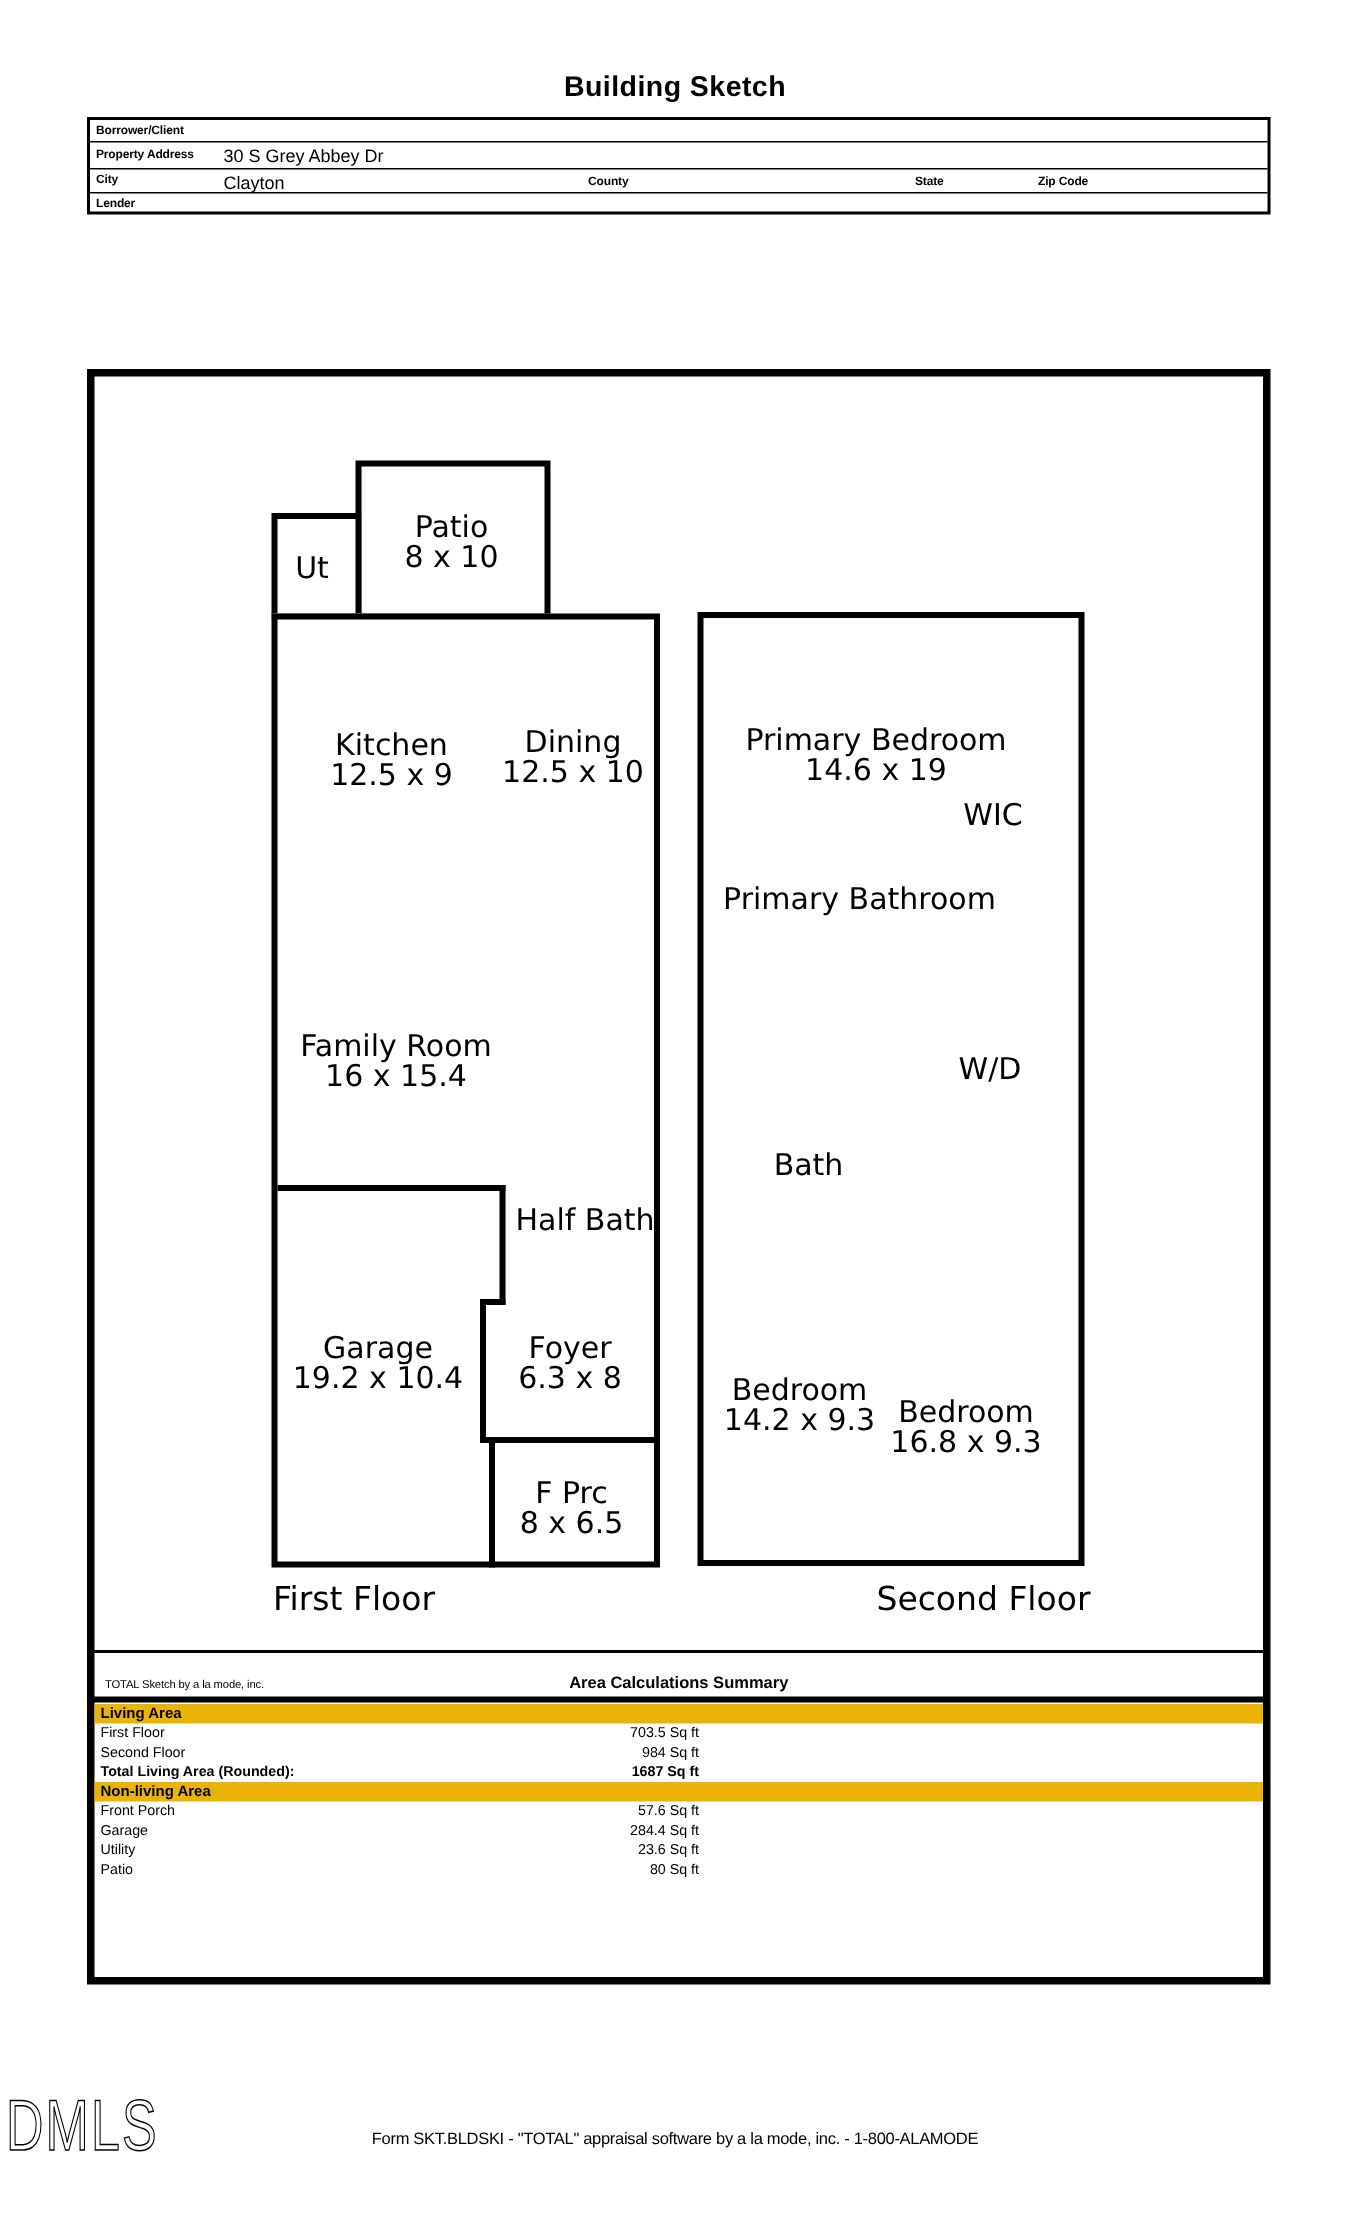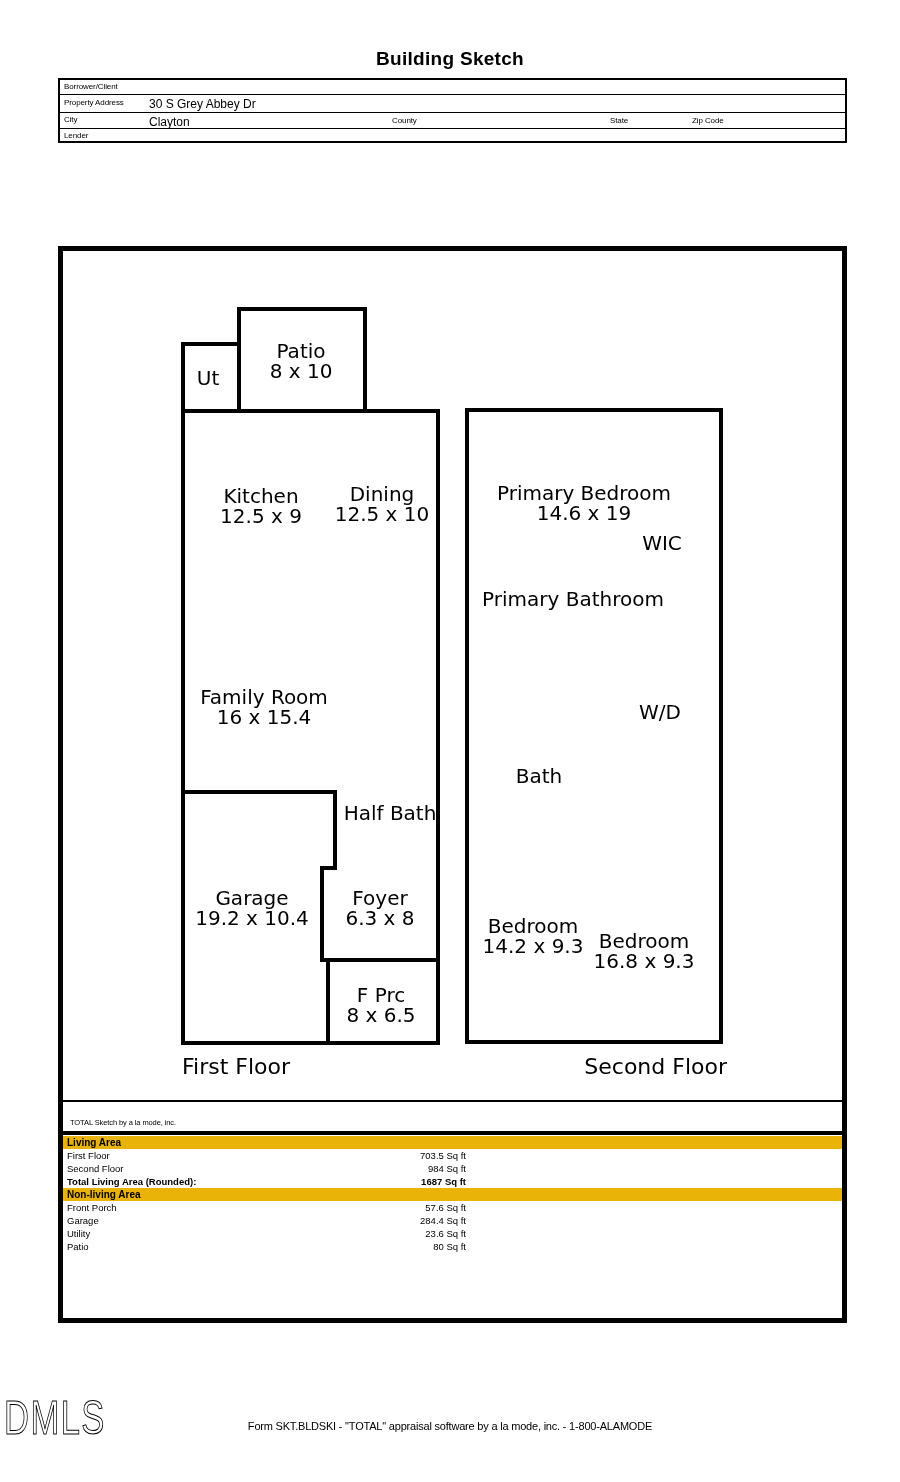--- a/index.html
+++ b/index.html
@@ -8,21 +8,21 @@
 
   
   .doc-title{position:absolute;top:48px;left:0;width:900px;text-align:center;
              font-size:19px;font-weight:bold;letter-spacing:.3px;}
 
   
   .hdr-table{position:absolute;left:58px;top:78px;width:789px;height:65px;
              border:2px solid #000;box-sizing:border-box;background:#fff;}
   .hdr-row{position:absolute;left:0;width:100%;}
   .hdr-sep{position:absolute;left:0;width:100%;height:1px;background:#000;}
-  .hdr-label{position:absolute;font-size:8px;letter-spacing:-.1px;white-space:nowrap;}
+  .hdr-label{position:absolute;font-size:8px;letter-spacing:-.1px;white-space:nowrap;font-weight:bold;}
   .hdr-value{position:absolute;font-size:12px;white-space:nowrap;}
 
   
   .sketch-border{position:absolute;left:58px;top:246px;width:789px;height:1077px;
                  border:5px solid #000;box-sizing:border-box;background:#fff;}
   .room-box{position:absolute;border:4px solid #000;box-sizing:border-box;background:#fff;}
   .wall{position:absolute;background:#000;}
   .room-label{position:absolute;transform:translateX(-50%);text-align:center;
               font-family:"DejaVu Sans",sans-serif;font-size:20px;line-height:20px;
               white-space:nowrap;color:#000;}
@@ -142,20 +142,21 @@
     <div>14.2 x 9.3</div>
   </div>
   <div class="room-label" style="left:644px;top:931px;">
     <div>Bedroom</div>
     <div>16.8 x 9.3</div>
   </div>
   <div class="floor-label" style="right:173px;top:1054px;">Second Floor</div>
 
   <div class="sum-thin-line"></div>
   <div class="sum-vendor">TOTAL Sketch by a la mode, inc.</div>
+  <div class="sum-title">Area Calculations Summary</div>
   <div class="sum-thick-line"></div>
 
   <div class="band" style="top:1136px;">
     <span class="band-label">Living Area</span>
   </div>
   <div class="sum-row" style="top:1149px;">
     <span class="sum-row-label">First Floor</span>
     <span class="sum-row-value">703.5 Sq ft</span>
   </div>
   <div class="sum-row" style="top:1162px;">

